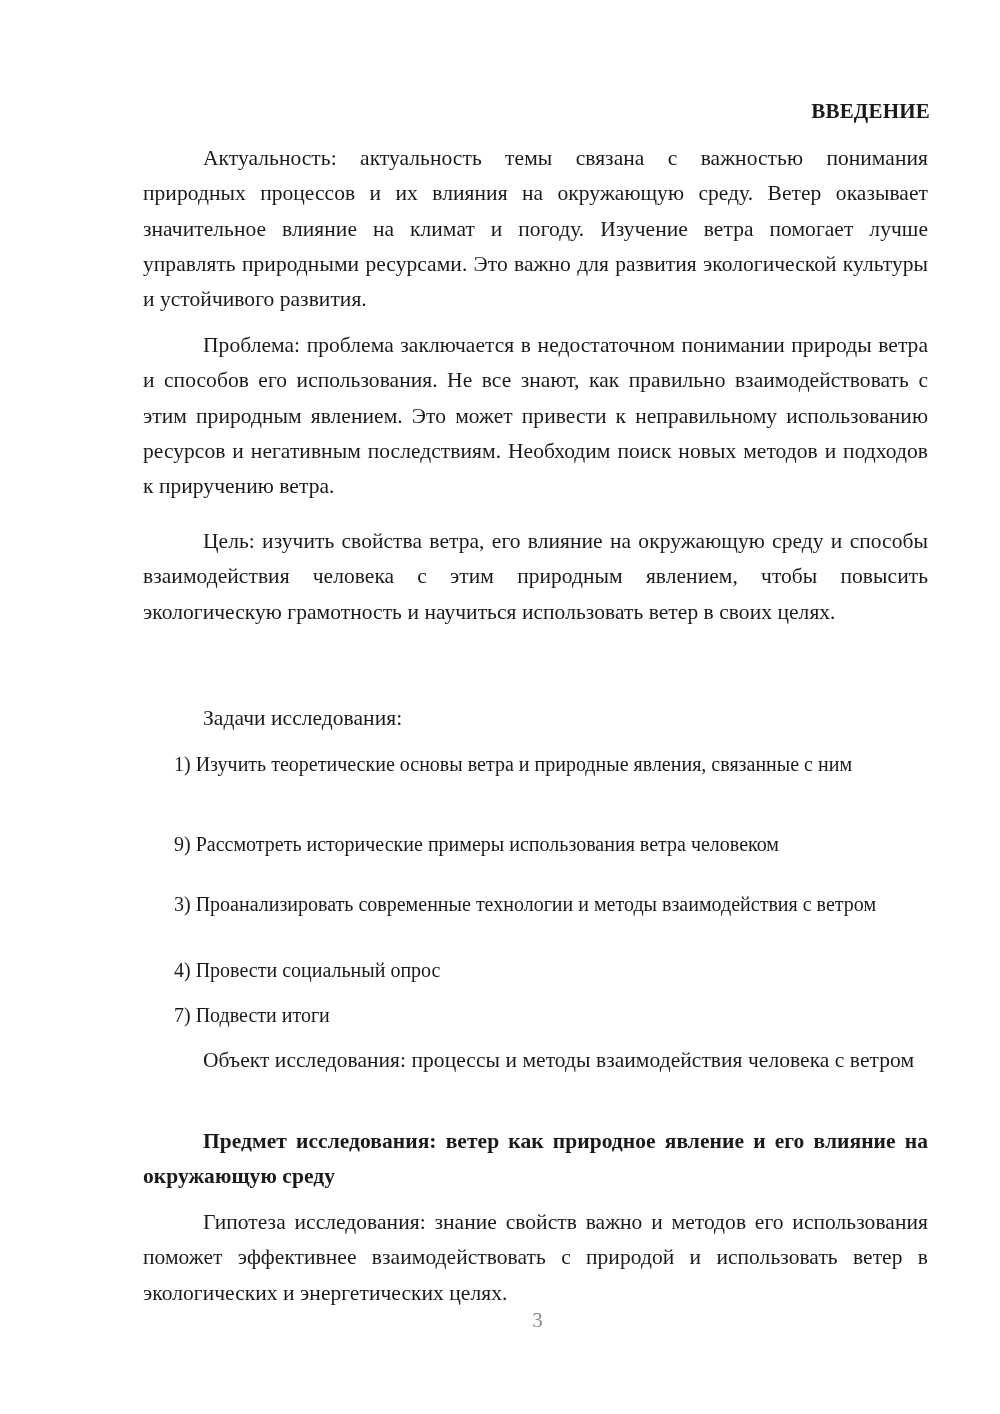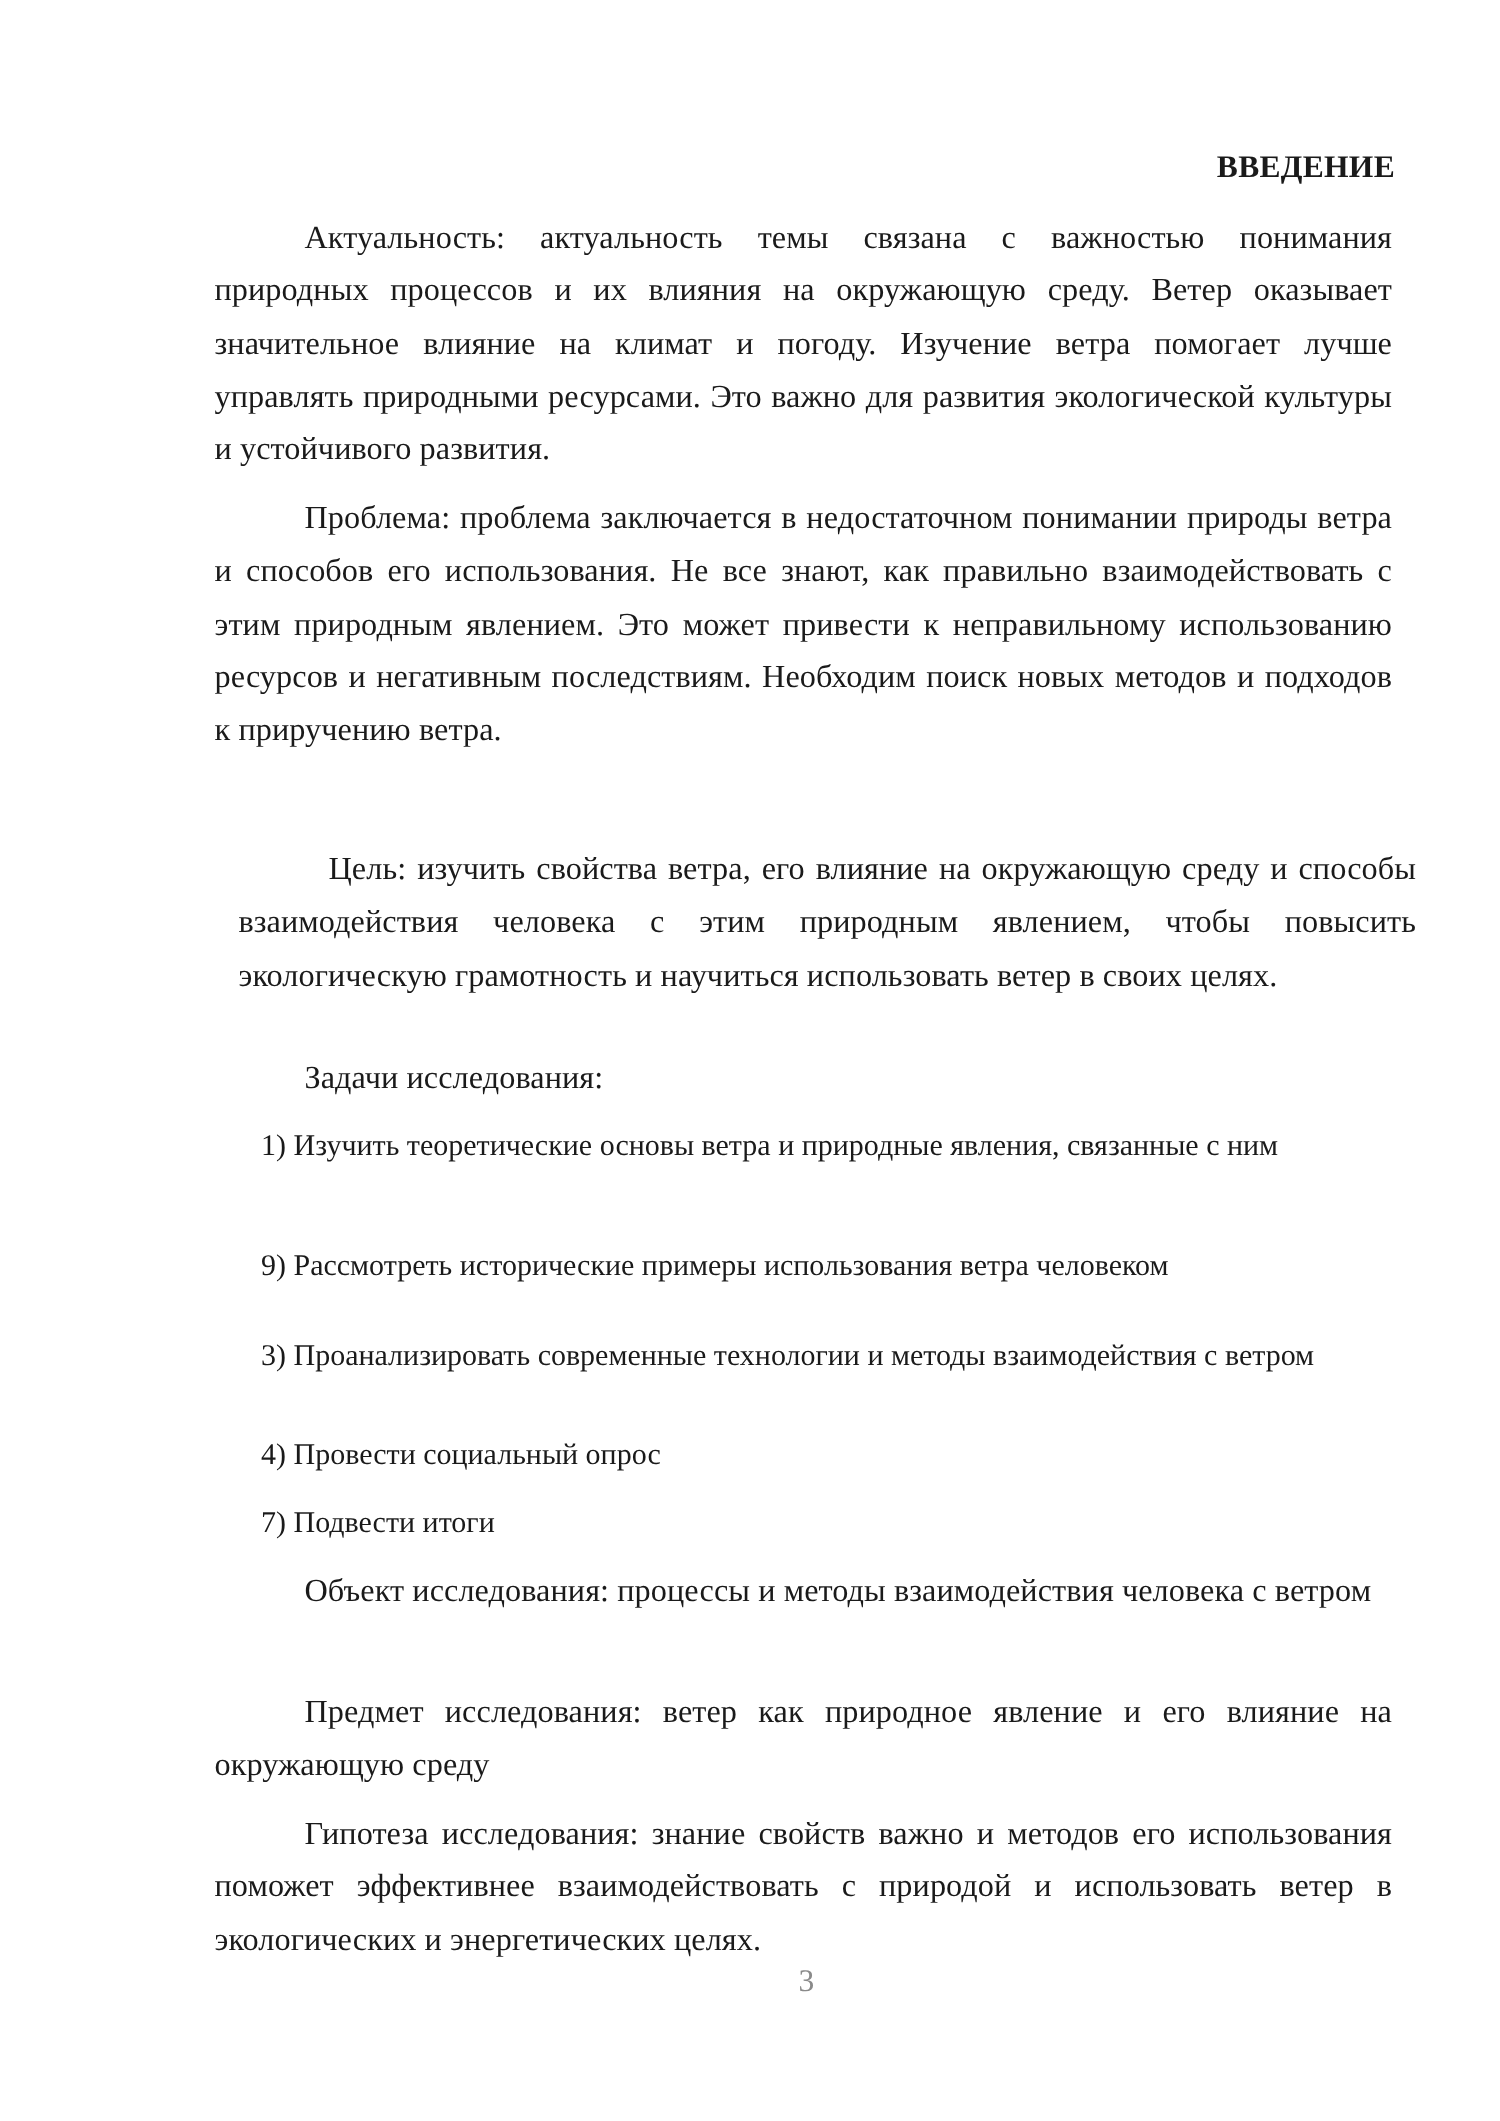--- a/index.html
+++ b/index.html
@@ -71,34 +71,34 @@
 </head>
 <body>
 
 <div class="page">
   <h1 class="heading">ВВЕДЕНИЕ</h1>
 
   <p class="para" style="top:141px;">Актуальность: актуальность темы связана с важностью понимания природных процессов и их влияния на окружающую среду. Ветер оказывает значительное влияние на климат и погоду. Изучение ветра помогает лучше управлять природными ресурсами. Это важно для развития экологической культуры и устойчивого развития.</p>
 
   <p class="para" style="top:328px;">Проблема: проблема заключается в недостаточном понимании природы ветра и способов его использования. Не все знают, как правильно взаимодействовать с этим природным явлением. Это может привести к неправильному использованию ресурсов и негативным последствиям. Необходим поиск новых методов и подходов к приручению ветра.</p>
 
-  <p class="para" style="top:562px;margin-left:16px;">Цель: изучить свойства ветра, его влияние на окружающую среду и способы взаимодействия человека с этим природным явлением, чтобы повысить экологическую грамотность и научиться использовать ветер в своих целях.</p>
+  <p class="para" style="top:524px;">Цель: изучить свойства ветра, его влияние на окружающую среду и способы взаимодействия человека с этим природным явлением, чтобы повысить экологическую грамотность и научиться использовать ветер в своих целях.</p>
 
   <p class="para" style="top:701px;">Задачи исследования:</p>
 
   <p class="list-item" style="top:747px;">1) Изучить теоретические основы ветра и природные явления, связанные с ним</p>
 
   <p class="list-item" style="top:827px;">9) Рассмотреть исторические примеры использования ветра человеком</p>
 
   <p class="list-item" style="top:873px;margin-top:14px;">3) Проанализировать современные технологии и методы взаимодействия с ветром</p>
 
   <p class="list-item" style="top:953px;">4) Провести социальный опрос</p>
 
   <p class="list-item" style="top:998px;">7) Подвести итоги</p>
 
   <p class="para" style="top:1043px;">Объект исследования: процессы и методы взаимодействия человека с ветром</p>
 
-  <p class="para" style="top:1124px;">Предмет исследования: ветер как природное явление и его влияние на окружающую среду</p>
+  <p class="para" style="top:1124px;font-weight:bold;">Предмет исследования: ветер как природное явление и его влияние на окружающую среду</p>
 
   <p class="para" style="top:1205px;">Гипотеза исследования: знание свойств важно и методов его использования поможет эффективнее взаимодействовать с природой и использовать ветер в экологических и энергетических целях.</p>
 
   <p class="page-number">3</p>
 </div>
 
 </body></html>

